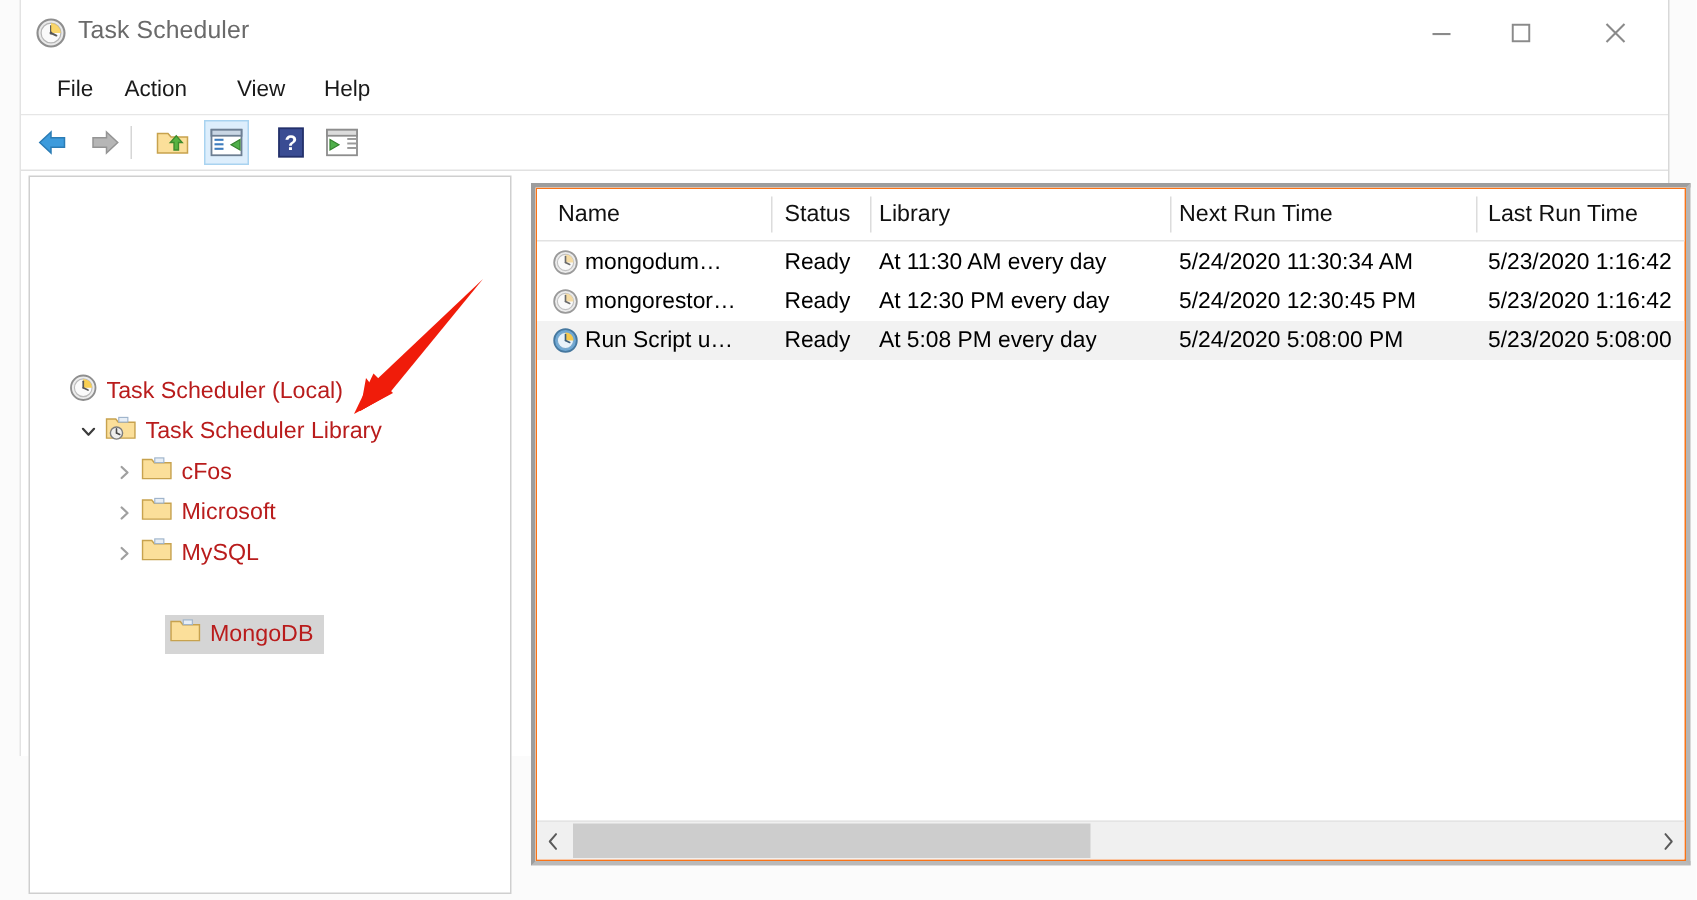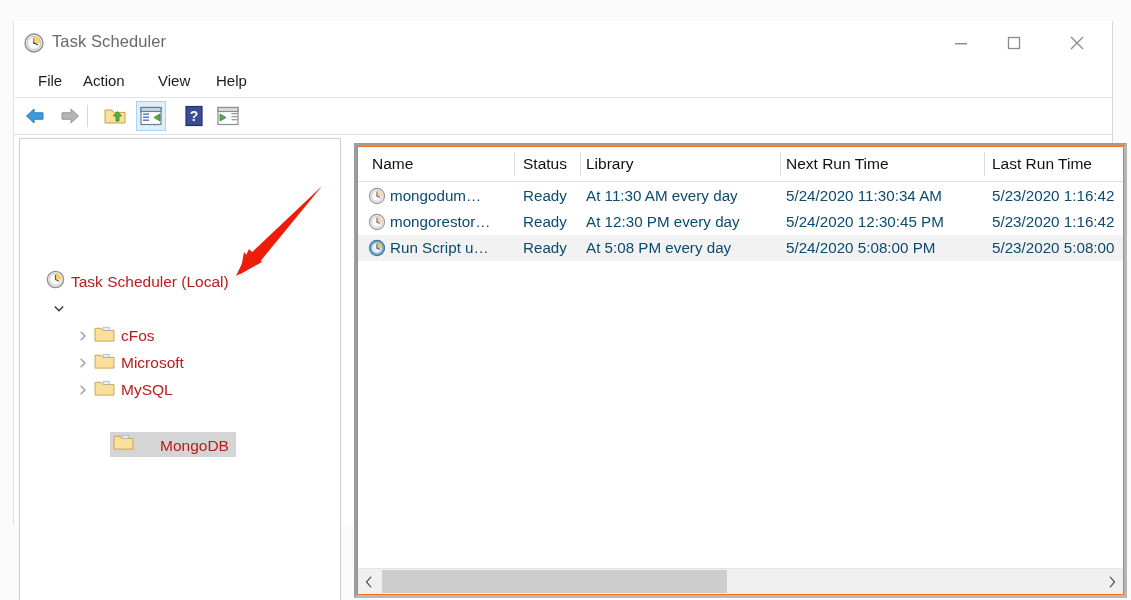--- a/index.html
+++ b/index.html
@@ -28,21 +28,20 @@
   #window {
     position: absolute;
     left: 13px;
     top: 0px;
     width: 1100px;
     height: 504px;
     background: #ffffff;
     border-left: 1px solid #e3e3e3;
     border-right: 1px solid #d8d8d8;
     box-sizing: border-box;
-    margin-top: 21px;
   }
 
   
   #titlebar {
     position: absolute;
     left: 0; top: 0;
     width: 100%;
     height: 44px;
     background: #ffffff;
   }
@@ -151,22 +150,21 @@
   }
   .tree-label {
     font-size: 15.5px;
     color: #b91c1c;
     margin-left: 6px;
   }
   .tree-sel .tree-label-box {
     background: #d5d5d5;
     padding: 1px 7px 2px 3px;
     display: inline-flex;
-    align-items: flex-end;
-    gap: 20px;
+    align-items: center;
   }
   .tree-label-box { display: inline-flex; align-items: center; padding: 1px 7px 2px 3px; }
   .twisty {
     width: 17px;
     height: 17px;
     flex: 0 0 17px;
     position: relative;
   }
   .twisty svg { position: absolute; left: 50%; top: 50%; transform: translate(-50%,-50%); }
 
@@ -227,21 +225,21 @@
     height: 26px;
     cursor: default;
   }
   .list-row.selected { background: #f2f2f2; }
   .cell {
     position: absolute;
     top: 0;
     height: 26px;
     line-height: 26px;
     font-size: 15.2px;
-    color: #0c4a6e;
+    color: #000000;
     white-space: nowrap;
     overflow: hidden;
   }
   .row-icon {
     position: absolute;
     top: 4px;
     width: 18px;
     height: 18px;
   }
 
@@ -397,20 +395,32 @@
           </span>
           <span class="tree-label">Task Scheduler (Local)</span>
         </span>
       </div>
 
       <div class="tree-row" style="top:157px; left:30px">
         <span class="twisty">
           <svg width="11" height="11" viewBox="0 0 11 11">
             <path d="M1.8 3.4 L5.5 7.3 L9.2 3.4" fill="none" stroke="#3d3d3d" stroke-width="1.5" stroke-linecap="round" stroke-linejoin="round"></path>
           </svg>
+        </span>
+        <span class="tree-label-box">
+          <span>
+            <svg width="21" height="18" viewBox="0 0 22 19">
+              <path d="M1 3.5 L7.5 3.5 L9.3 5.8 L21 5.8 L21 17 L1 17 Z" fill="#fbdf9a" stroke="#c7a24e" stroke-width="1"></path>
+              <rect x="9.6" y="2.4" width="6.4" height="3.3" fill="#e7eef6" stroke="#9fb4cb" stroke-width="0.8"></rect>
+              <circle cx="8" cy="13.4" r="4.3" fill="#eeeeee" stroke="#7d7d7d" stroke-width="1"></circle>
+              <path d="M8 13.4 L8 10.4" stroke="#4a4a4a" stroke-width="1.1" stroke-linecap="round"></path>
+              <path d="M8 13.4 L10.3 14.4" stroke="#4a4a4a" stroke-width="1.1" stroke-linecap="round"></path>
+            </svg>
+          </span>
+          <span class="tree-label">Task Scheduler Library</span>
         </span>
       </div>
 
       <div class="tree-row" style="top:184px; left:54px">
         <span class="twisty">
           <svg width="11" height="11" viewBox="0 0 11 11">
             <path d="M3.6 1.8 L7.5 5.5 L3.6 9.2" fill="none" stroke="#a0a0a0" stroke-width="1.5" stroke-linecap="round" stroke-linejoin="round"></path>
           </svg>
         </span>
         <span class="tree-label-box">

